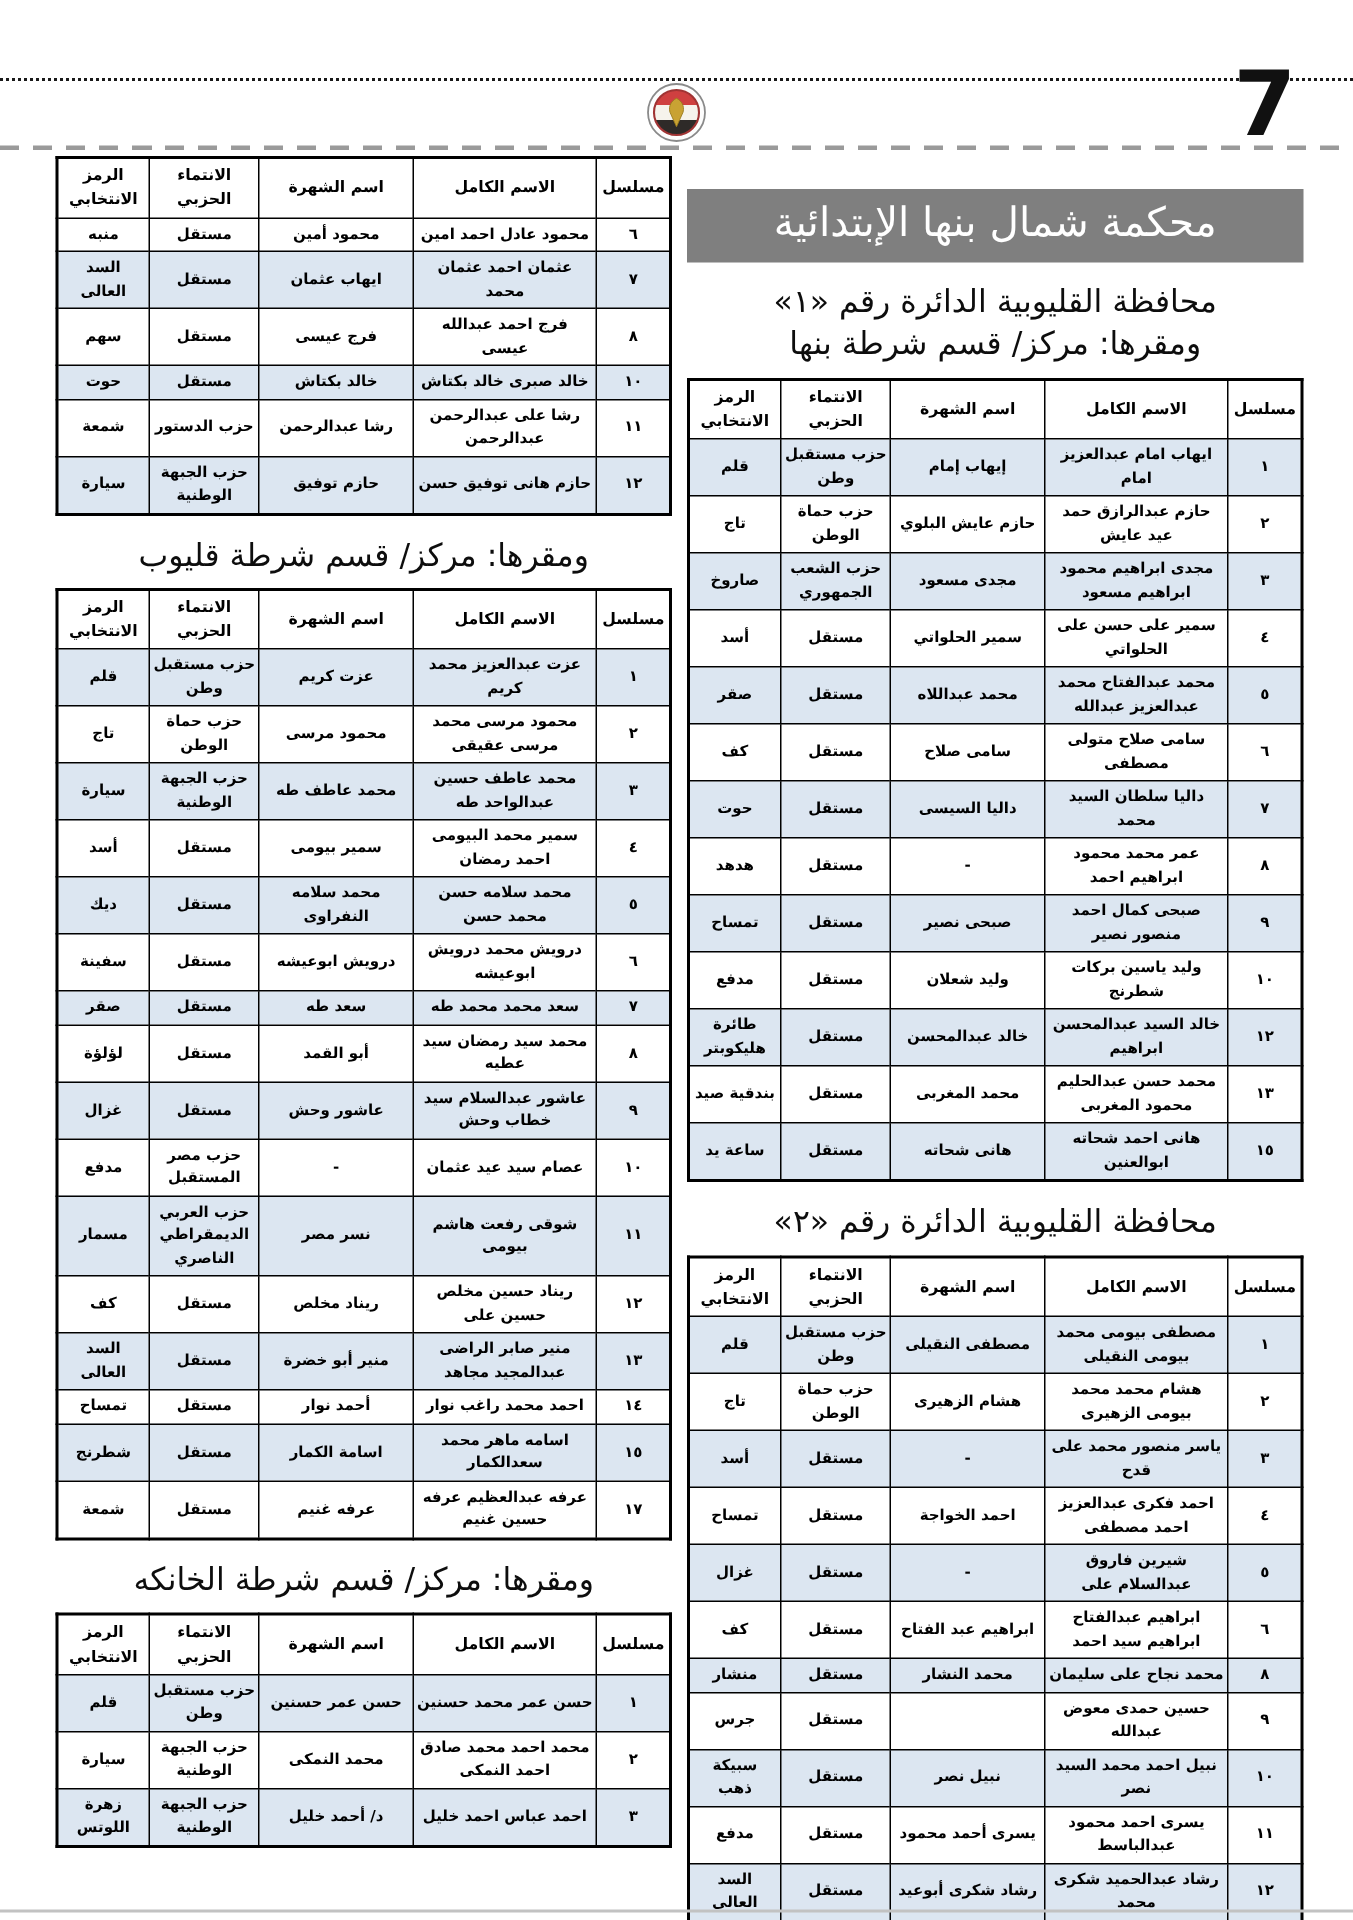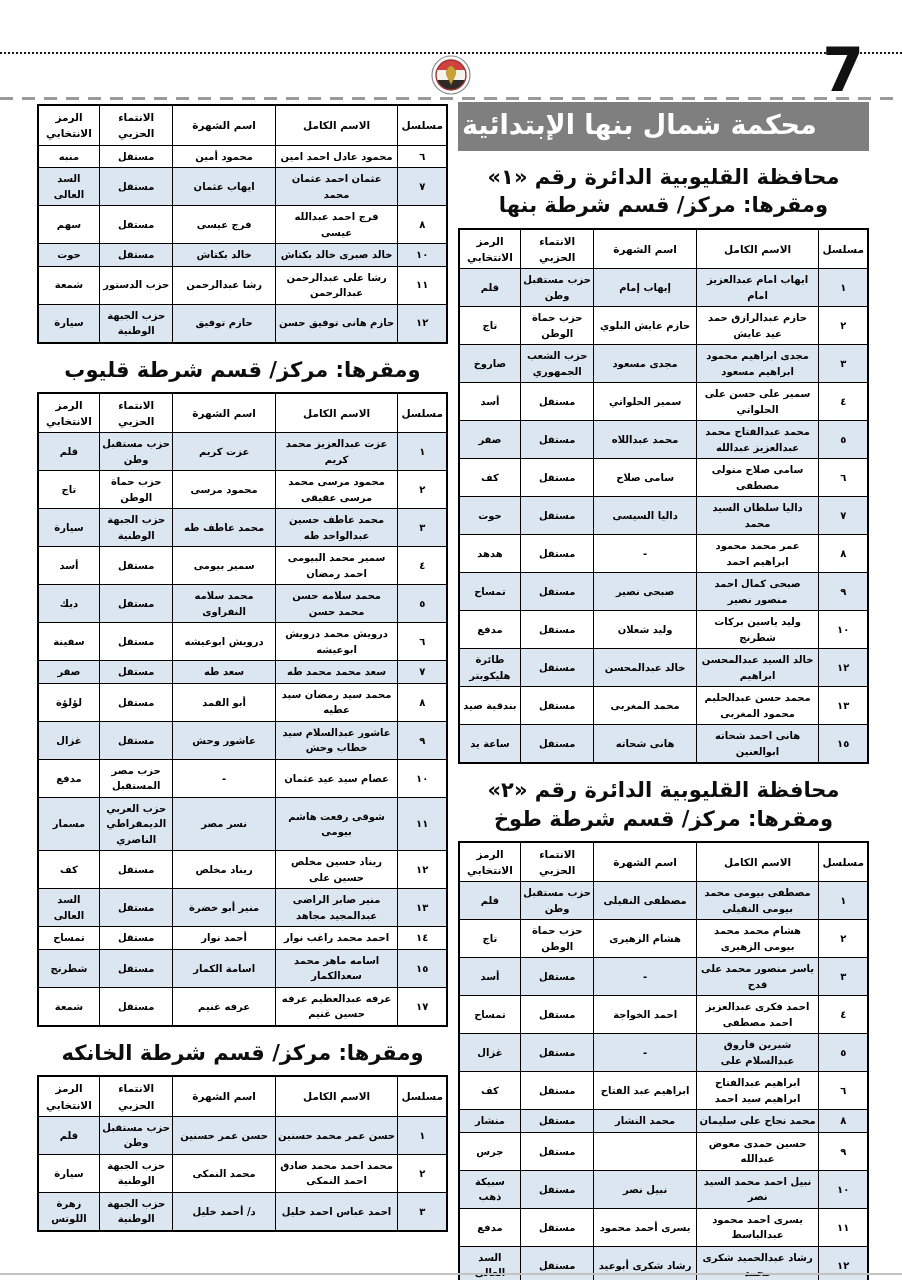--- a/index.html
+++ b/index.html
@@ -33,27 +33,27 @@
   }
   
   .columns {
     display: flex; gap: 10px; padding: 2px 33px 0 37px;
     align-items: flex-start;
   }
   .col { width: 411px; flex: 0 0 411px; }
   
   .court-banner {
     background: #7f7f7f; color: #fff;
-    font-size: 27px; font-weight: bold; text-align: left;
-    padding: 7px 4px 11px; margin: 0 0 6px;
+    font-size: 27px; font-weight: normal; text-align: center;
+    padding: 7px 4px 11px; margin: 24px 0 6px;
     letter-spacing: 0;
   }
   
   .section-title {
-    text-align: center; font-weight: bold; color: #0d0d0d;
+    text-align: center; font-weight: normal; color: #0d0d0d;
     font-size: 21px; line-height: 1.35; margin: 12px 0 8px;
   }
   
   table.cand {
     width: 100%; border-collapse: collapse;
     border: 2px solid #000;
     table-layout: fixed;
     margin-bottom: 4px;
   }
   table.cand th, table.cand td {
@@ -218,21 +218,20 @@
             <td>هانى احمد شحاته ابوالعنين</td>
             <td>هانى شحاته</td>
             <td>مستقل</td>
             <td>ساعة يد</td>
           </tr>
         </tbody>
       </table>
 
     <div class="section-title">
       <div>محافظة القليوبية الدائرة رقم «٢»</div>
-      <div>ومقرها: مركز/ قسم شرطة طوخ</div>
     </div>
     <table class="cand start-blue">
       <colgroup>
           <col class="c-serial">
           <col class="c-name">
           <col class="c-nick">
           <col class="c-party">
           <col class="c-symbol">
         </colgroup>
     <thead>

